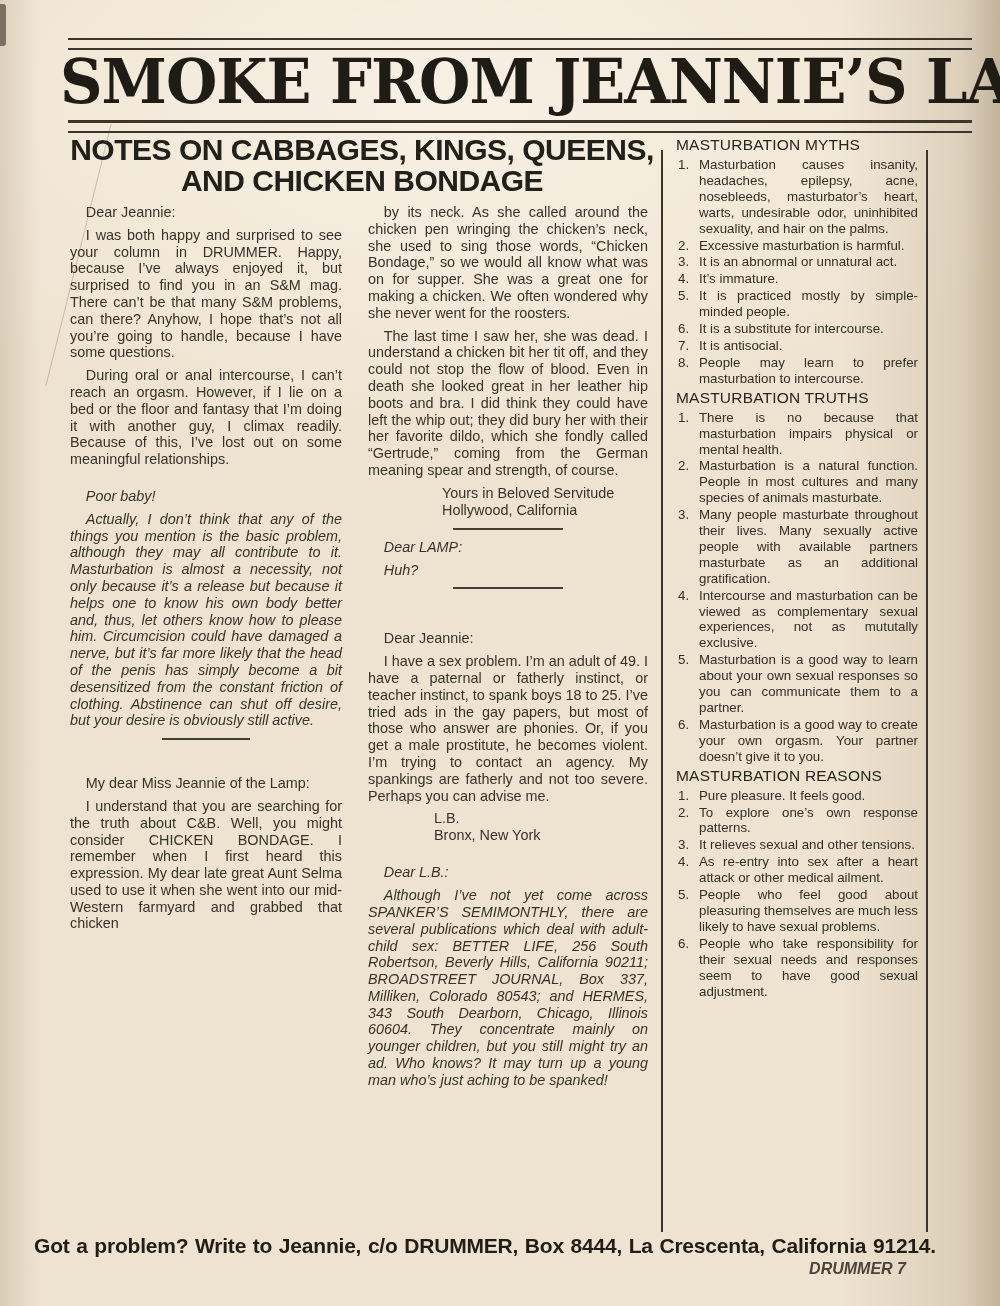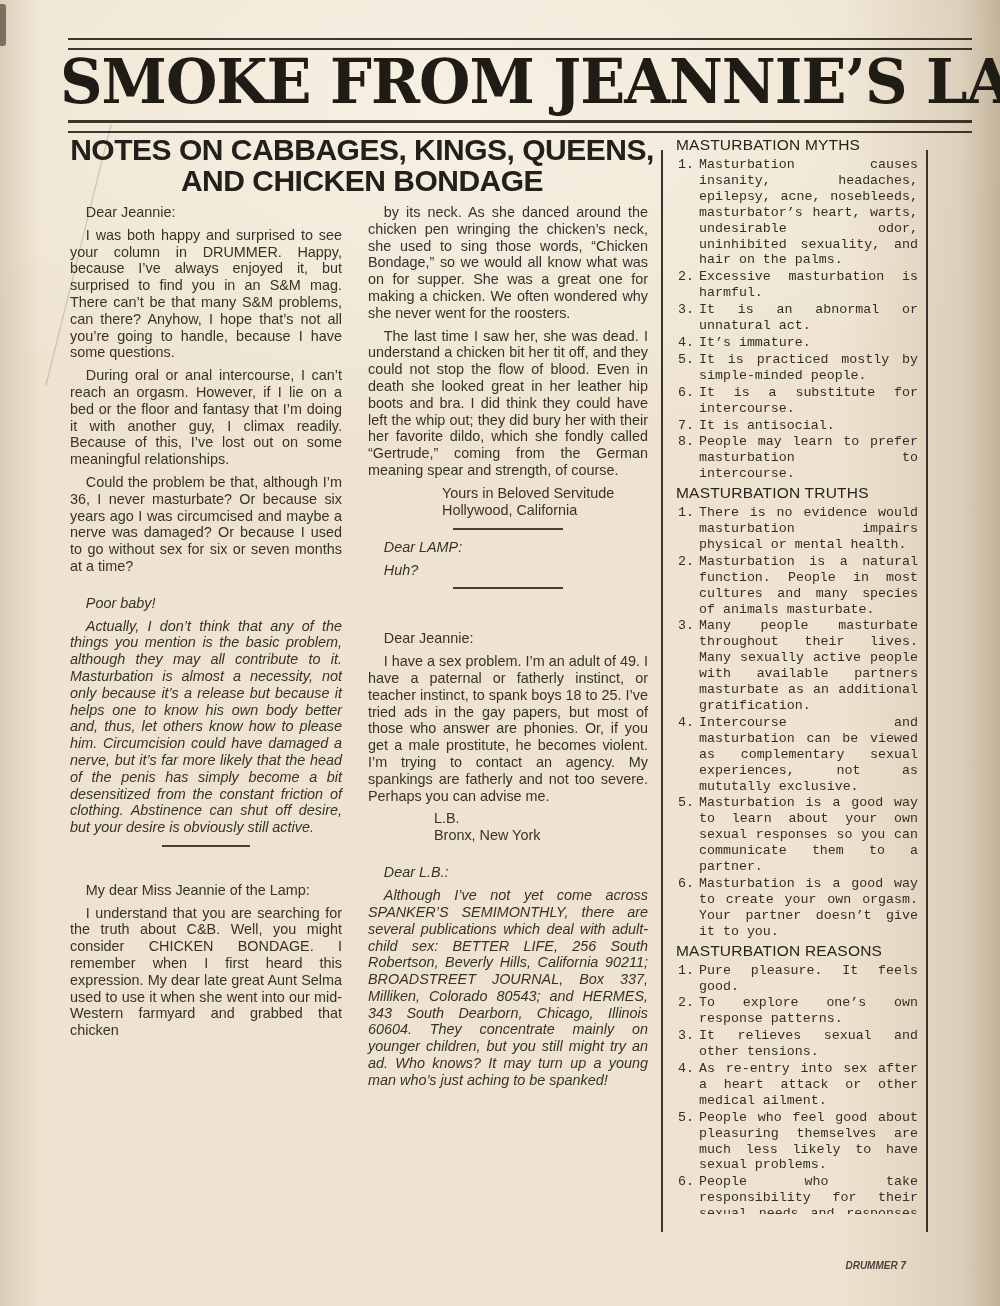--- a/index.html
+++ b/index.html
@@ -41,27 +41,27 @@
   .gap26{height:26px;}
   .minirule{border:none;border-top:2px solid #464034;width:110px;margin:9px auto 9px auto;}
   .minirule.short{width:88px;}
   .vrule{position:absolute;top:150px;width:2px;height:1082px;background:#3a352c;}
   .vrule-left{left:661px;}
   .vrule-right{left:926px;}
   .col3{position:absolute;left:676px;top:136px;width:242px;height:1078px;overflow:hidden;
         font-size:13.3px;line-height:15.9px;text-align:justify;color:#332e26;}
   .col3 h3{margin:0 0 3px 0;font-size:15.5px;font-weight:400;letter-spacing:0.2px;line-height:18px;color:#27231d;}
   .col3 section{margin-bottom:2px;}
-  .col3 ol{list-style:none;margin:0;padding:0;counter-reset:item;font-family:Liberation Mono, monospace;}
+  .col3 ol{list-style:none;margin:0;padding:0;counter-reset:item;}
   .col3 li{counter-increment:item;position:relative;padding-left:23px;margin:0 0 1px 0;}
   .col3 li::before{content:counter(item) ".";position:absolute;left:2px;top:0;}
   .footer{position:absolute;left:34px;top:1234px;width:906px;font-weight:700;font-size:21px;
           letter-spacing:-0.2px;word-spacing:1px;color:#211d17;white-space:nowrap;}
   .pagenum{position:absolute;left:34px;top:1260px;width:872px;text-align:right;
-           font-style:italic;font-weight:700;font-size:10px;color:#4a443a;}
+           font-style:italic;font-weight:700;font-size:16px;color:#4a443a;}
 </style>
 </head>
 <body>
 
 <div class="page">
   <div class="corner-mark"></div>
   <div class="crease"></div>
 
   <div class="rule-double rule-top"></div>
   <div class="masthead">SMOKE FROM JEANNIE’S LAMP</div>
@@ -70,38 +70,37 @@
   <div class="section-title">
     <div>NOTES ON CABBAGES, KINGS, QUEENS,</div>
     <div>AND CHICKEN BONDAGE</div>
   </div>
 
   <div class="col col1">
     <p class="salut">Dear Jeannie:</p>
     <div>
         <p>I was both happy and surprised to see your column in DRUMMER. Happy, because I’ve always enjoyed it, but surprised to find you in an S&amp;M mag. There can’t be that many S&amp;M problems, can there? Anyhow, I hope that’s not all you’re going to handle, because I have some questions.</p>
         <p>During oral or anal intercourse, I can’t reach an orgasm. However, if I lie on a bed or the floor and fantasy that I’m doing it with another guy, I climax readily. Because of this, I’ve lost out on some meaningful relationships.</p>
-        <p>Could the problem be that, although I’m 36, I never masturbate? Or because six years ago I was circumcised and maybe a nerve was damaged? Or because I used to go without sex for six or seven months at a time?</p>
       </div>
     <div class="gap8"></div>
     <p class="salut italic">Poor baby!</p>
     <div class="italic">
         <p>Actually, I don’t think that any of the things you mention is the basic problem, although they may all contribute to it. Masturbation is almost a necessity, not only because it’s a release but because it helps one to know his own body better and, thus, let others know how to please him. Circumcision could have damaged a nerve, but it’s far more likely that the head of the penis has simply become a bit desensitized from the constant friction of clothing.  Abstinence can shut off desire, but your desire is obviously still active.</p>
       </div>
     <hr class="minirule short">
     <div class="gap20"></div>
     <p class="salut">My dear Miss Jeannie of the Lamp:</p>
     <div>
         <p>I understand that you are searching for the truth about C&amp;B. Well, you might consider CHICKEN BONDAGE. I remember when I first heard this expression. My dear late great Aunt Selma used to use it when she went into our mid-Western farmyard and grabbed that chicken</p>
       </div>
   </div>
 
   <div class="col col2">
     <div class="continuation">
-        <p>by its neck. As she danced around the chicken pen wringing the chicken’s neck, she used to sing those words, “Chicken Bondage,” so we would all know what was on for supper. She was a great one for making a chicken. We often wondered why she never went for the roosters.</p>
+        <p>by its neck. As she called around the chicken pen wringing the chicken’s neck, she used to sing those words, “Chicken Bondage,” so we would all know what was on for supper. She was a great one for making a chicken. We often wondered why she never went for the roosters.</p>
         <p>The last time I saw her, she was dead. I understand a chicken bit her tit off, and they could not stop the flow of blood. Even in death she looked great in her leather hip boots and bra. I did think they could have left the whip out; they did bury her with their her favorite dildo, which she fondly called “Gertrude,” coming from the German meaning spear and strength, of course.</p>
       </div>
     <div class="sig sig2">
         <div>Yours in Beloved Servitude</div>
         <div>Hollywood, California</div>
       </div>
     <hr class="minirule">
     <p class="salut italic">Dear LAMP:</p>
     <p class="italic">Huh?</p>
     <hr class="minirule">
@@ -133,35 +132,36 @@
           <li>It’s immature.</li>
           <li>It is practiced mostly by simple-minded people.</li>
           <li>It is a substitute for intercourse.</li>
           <li>It is antisocial.</li>
           <li>People may learn to prefer masturbation to intercourse.</li>
         </ol>
     </section>
     <section>
       <h3>MASTURBATION TRUTHS</h3>
       <ol>
-          <li>There is no evidence would masturbation impairs physical or mental health.</li>
+          <li>There is no because that masturbation impairs physical or mental health.</li>
           <li>Masturbation is a natural function. People in most cultures and many species of animals masturbate.</li>
           <li>Many people masturbate throughout their lives. Many sexually active people with available partners masturbate as an additional gratification.</li>
           <li>Intercourse and masturbation can be viewed as complementary sexual experiences, not as mututally exclusive.</li>
           <li>Masturbation is a good way to learn about your own sexual responses so you can communicate them to a partner.</li>
           <li>Masturbation is a good way to create your own orgasm. Your partner doesn’t give it to you.</li>
         </ol>
     </section>
     <section>
       <h3>MASTURBATION REASONS</h3>
       <ol>
           <li>Pure pleasure. It feels good.</li>
           <li>To explore one’s own response patterns.</li>
           <li>It relieves sexual and other tensions.</li>
           <li>As re-entry into sex after a heart attack or other medical ailment.</li>
           <li>People who feel good about pleasuring themselves are much less likely to have sexual problems.</li>
           <li>People who take responsibility for their sexual needs and responses seem to have good sexual adjustment.</li>
         </ol>
     </section>
   </div>
 
+  <div class="footer">Got a problem? Write to Jeannie, c/o DRUMMER, Box 8444, La Crescenta, California 91214.</div>
   <div class="pagenum">DRUMMER 7</div>
 </div>
 
 </body></html>

